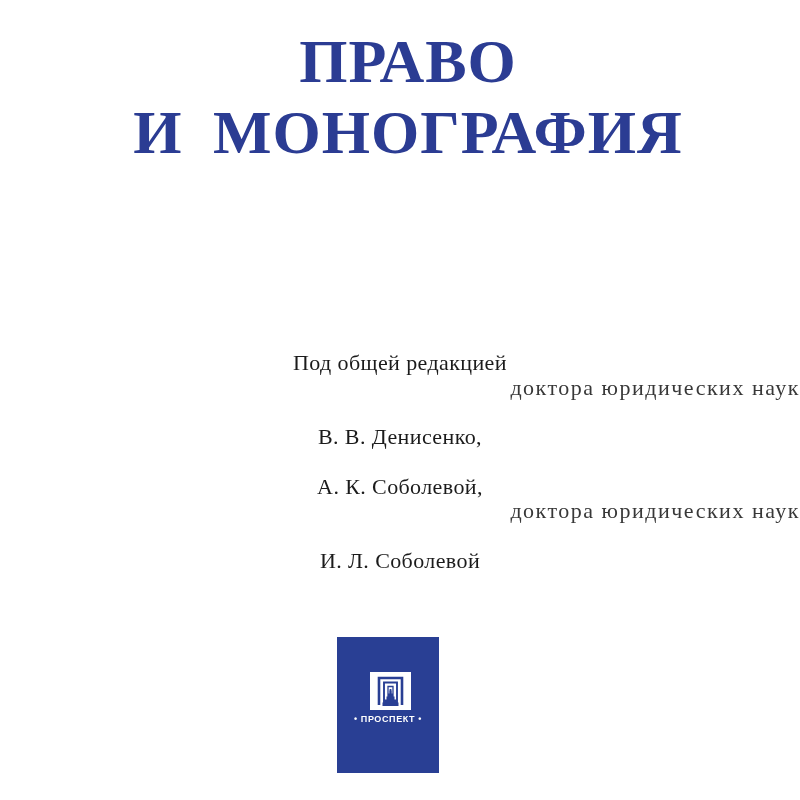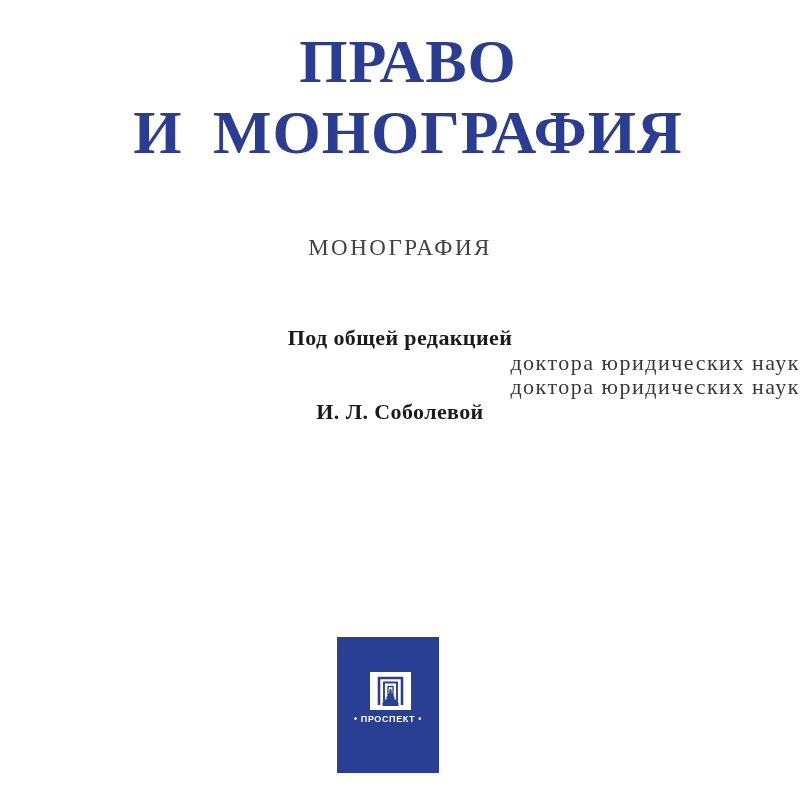--- a/index.html
+++ b/index.html
@@ -43,23 +43,24 @@
   }
 
   
   .editors{
     position:absolute;top:326px;left:0;width:100%;
     text-align:center;
     font-size:22px;
     line-height:24.5px;
   }
   .editors .line-bold{
-    font-weight:bold;
+    font-weight:normal;
     color:var(--bold-text);
     letter-spacing:0.4px;
+    margin-top:25px;
   }
   .editors .line-reg{
     color:var(--body-text);
     letter-spacing:1.5px;
     text-align:right;
   }
 
   
   .logo-block{
     position:absolute;
@@ -92,25 +93,26 @@
 </head>
 <body>
 
 <div class="cover">
 
   <div class="title-block">
     <div class="title-line">ПРАВО</div>
     <div class="title-line">И МОНОГРАФИЯ</div>
   </div>
 
-  <div class="subtitle">МОНОГРАФИЯ</div>
 
   <div class="editors">
     <div class="line-bold">Под общей редакцией</div>
     <div class="line-reg">доктора юридических наук</div>
+    <div class="line-bold">В. В. Денисенко,</div>
+    <div class="line-bold">А. К. Соболевой,</div>
     <div class="line-reg">доктора юридических наук</div>
     <div class="line-bold">И. Л. Соболевой</div>
   </div>
 
   <div class="logo-block">
     <div class="logo-square">
       <svg class="logo-svg" viewBox="0 0 41 38" width="41" height="38" aria-hidden="true">
         <path class="lp" stroke-width="2.6" d="M9 33 V6 H32 V33"></path>
         <path class="lp" stroke-width="1.9" d="M14 33 V10.5 H27 V33"></path>
         <path class="lp" stroke-width="1.3" d="M18 33 V14.5 H23 V33"></path>

